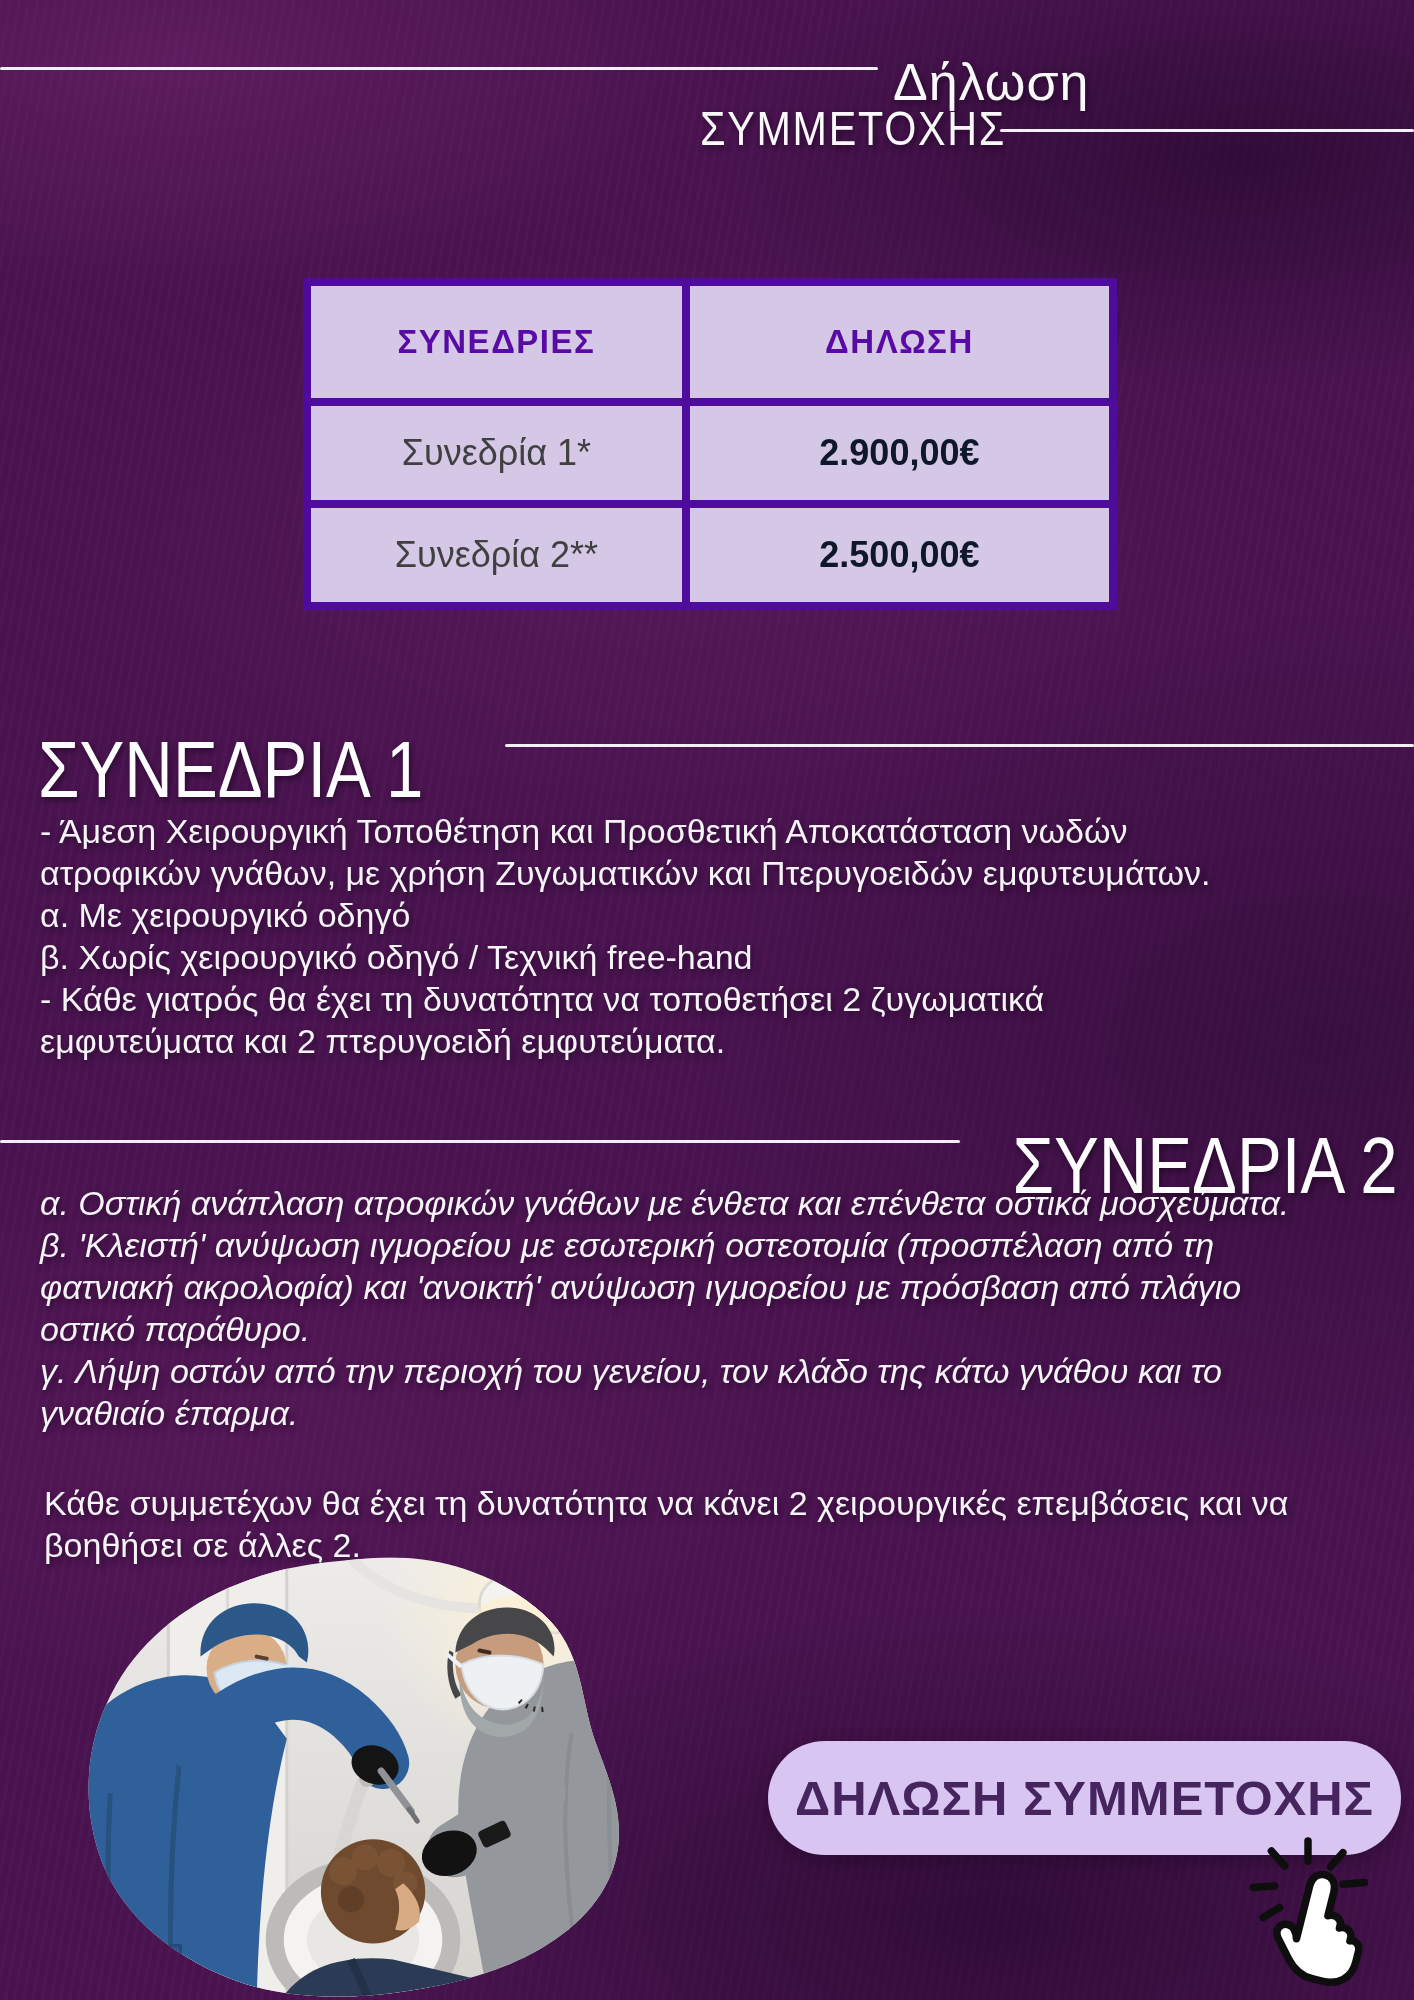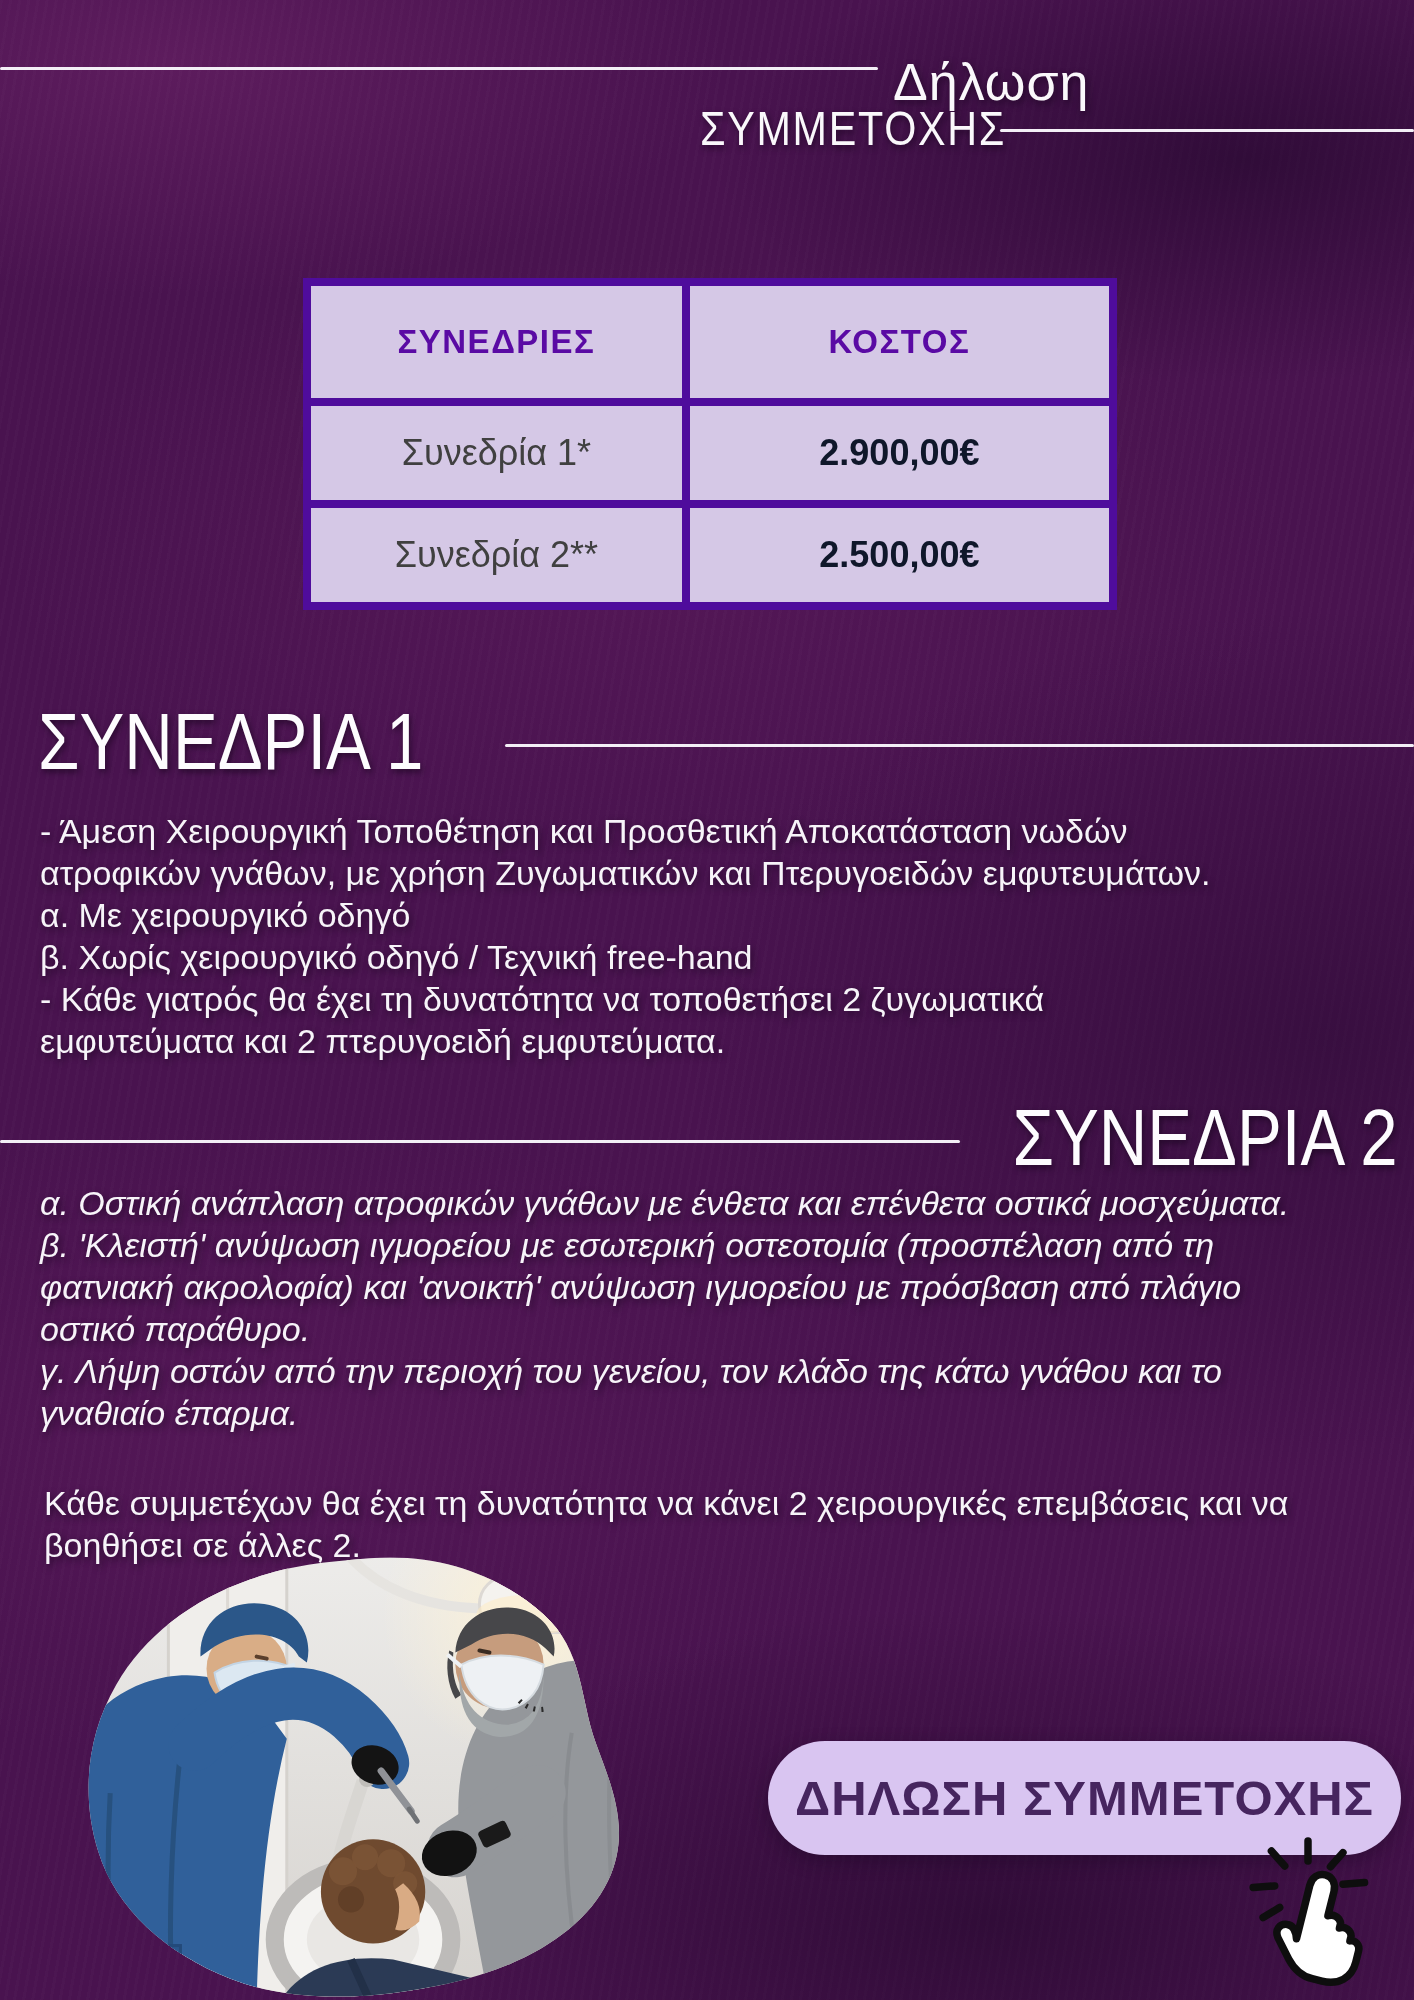--- a/index.html
+++ b/index.html
@@ -30,21 +30,21 @@
   
   .price-table{left:303px;top:278px;width:814px;height:332px;border-collapse:collapse;table-layout:fixed;padding-left:12px;}
   .price-table td,.price-table th{border:8px solid #4f0c9c;background:#d5c8e6;text-align:center;vertical-align:middle;padding:0;}
   .price-table th{height:112px;font-size:33px;font-weight:bold;letter-spacing:1.5px;color:#5a0aa4;}
   .price-table td{height:94px;font-size:36px;}
   .cell-session{color:#404040;font-weight:normal;}
   .cell-cost{color:#0f172a;font-weight:bold;}
   .col-sessions{width:47%;} .col-cost{width:53%;}
 
   
-  .section-heading{font-size:80px;line-height:1;white-space:nowrap;color:#fdfcfe;}
+  .section-heading{font-size:80px;line-height:1;white-space:nowrap;color:#fdfcfe;margin-top:28px;}
   .sh-inner{display:inline-block;transform:scaleX(.84);}
   .s1-heading{left:38px;top:702px;} .s1-heading .sh-inner{transform-origin:left center;}
   .s2-heading{right:16px;top:1098px;text-align:right;} .s2-heading .sh-inner{transform-origin:right center;}
   .s1-line{left:505px;top:744px;width:909px;}
   .s2-line{left:0;top:1140px;width:960px;}
 
   
   .body-text{font-size:34px;line-height:42px;white-space:pre-line;color:#f7f4f9;}
   .s1-body{left:40px;top:810px;width:1350px;}
   .s2-body{left:40px;top:1182px;width:1370px;font-style:italic;}
@@ -75,21 +75,21 @@
   <div class="abs hline hdr-line-right"></div>
 
   <table class="abs price-table">
     <colgroup>
         <col class="col-sessions">
         <col class="col-cost">
       </colgroup>
     <thead>
       <tr>
         <th>ΣΥΝΕΔΡΙΕΣ</th>
-        <th>ΚΟΣΤΟΣ</th>
+        <th>ΔΗΛΩΣΗ</th>
       </tr>
     </thead>
     <tbody>
       <tr>
         <td class="cell-session">Συνεδρία 1*</td>
         <td class="cell-cost">2.900,00€</td>
       </tr>
       <tr>
         <td class="cell-session">Συνεδρία 2**</td>
         <td class="cell-cost">2.500,00€</td>

